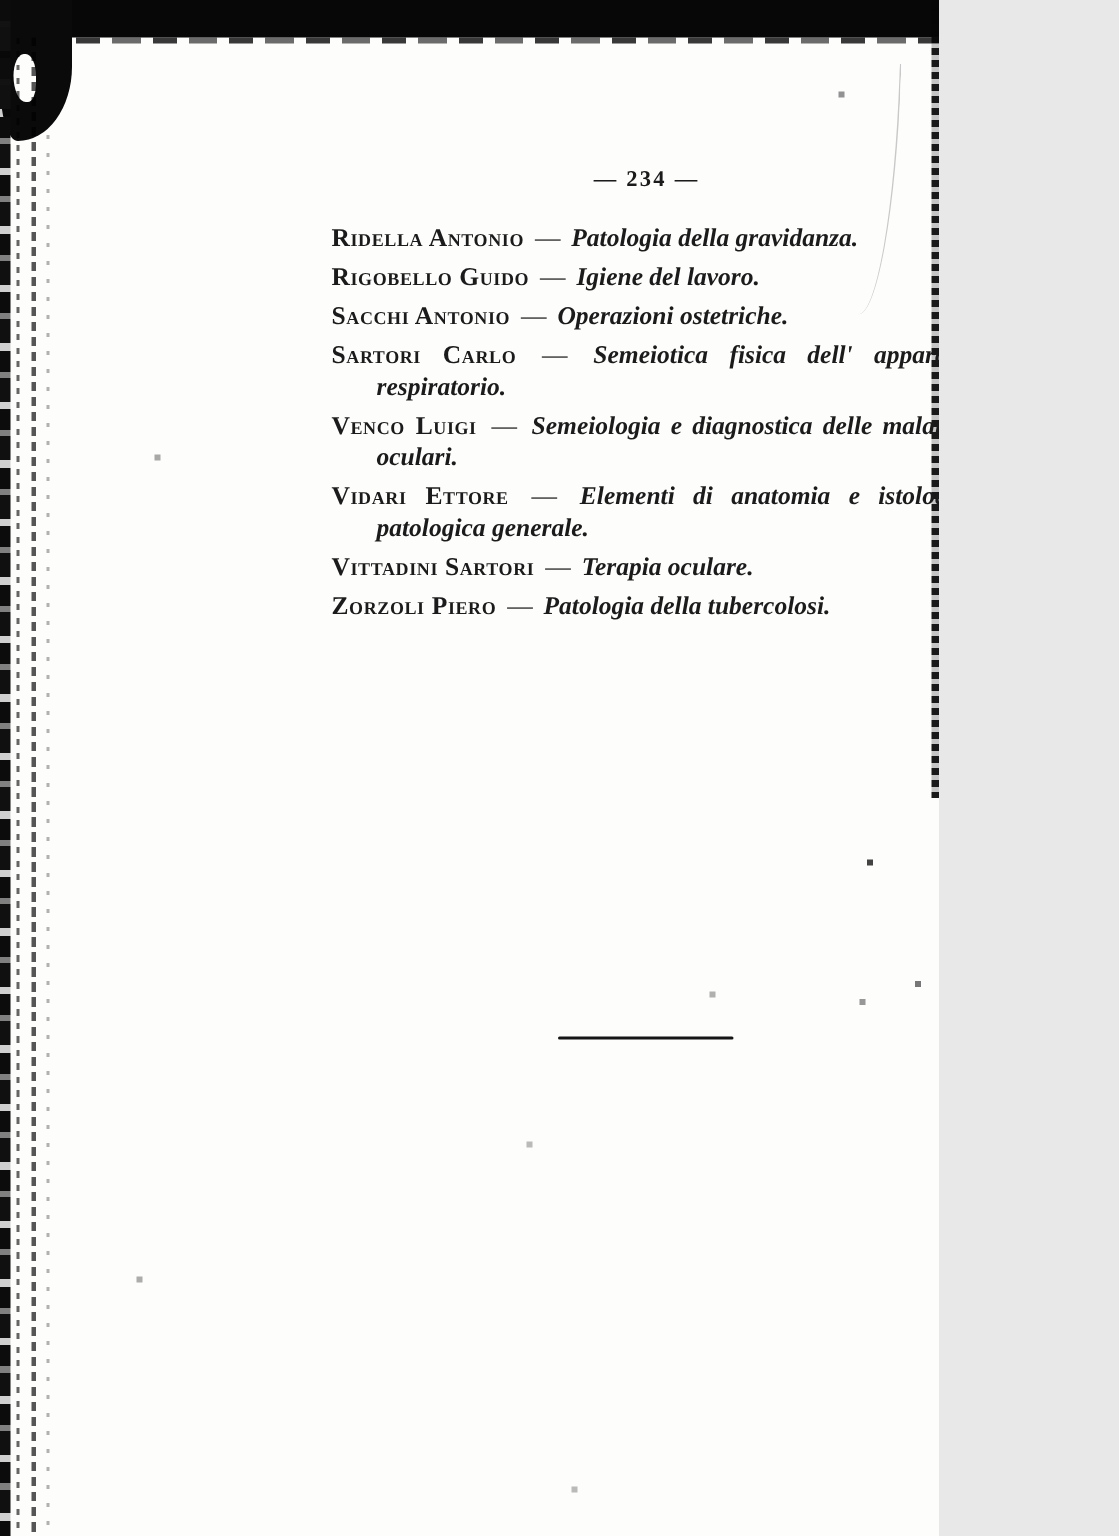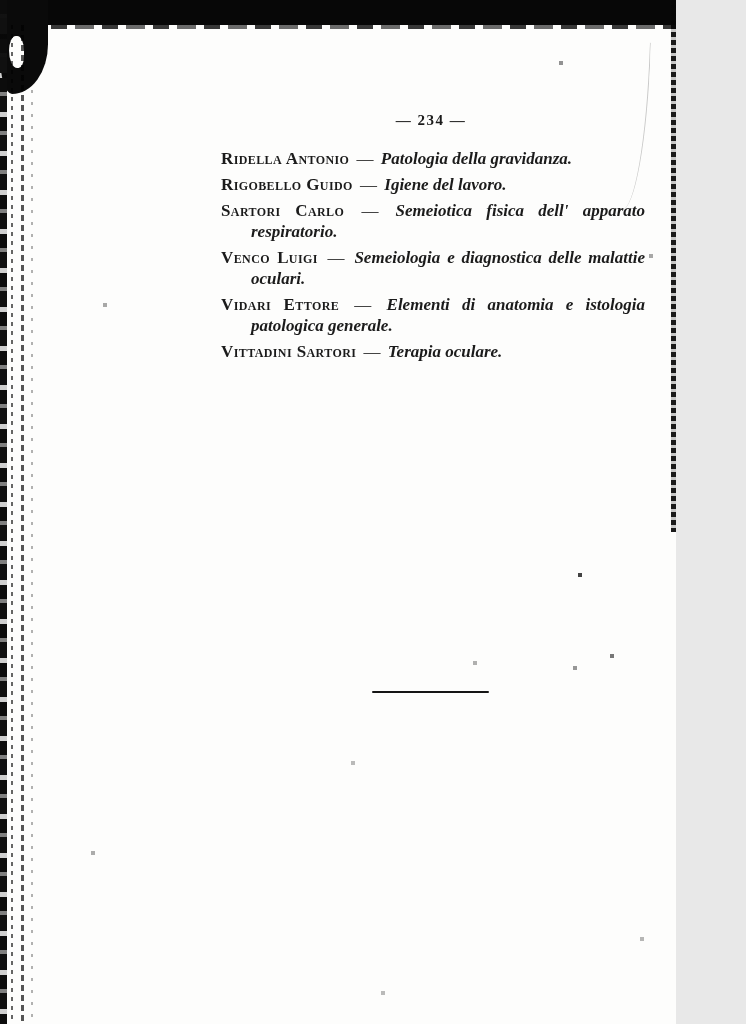--- a/index.html
+++ b/index.html
@@ -3,21 +3,21 @@
 <meta charset="utf-8">
 <style>
   html, body {
     margin: 0;
     padding: 0;
     background: #e8e8e8;
     font-family: "Liberation Serif", "DejaVu Serif", serif;
   }
   .page {
     position: relative;
-    width: 676px;
+    width: 626px;
     height: 1024px;
     background: #fdfdfc;
     overflow: hidden;
     color: #1b1b1b;
   }
 
   
   .top-band {
     position: absolute;
     top: 0; left: 0;
@@ -173,21 +173,23 @@
   <div class="binding-dots-3"></div>
   <div class="right-strip"></div>
   <div class="crease-arc"></div>
   <div class="specks"></div>
 
   <div class="page-number">— 234 —</div>
 
   <div class="entry-list">
       <div class="entry"><span class="entry-name">Ridella Antonio</span> <span class="entry-dash">—</span> <span class="entry-subject">Patologia della gravidanza.</span></div>
       <div class="entry"><span class="entry-name">Rigobello Guido</span> <span class="entry-dash">—</span> <span class="entry-subject">Igiene del lavoro.</span></div>
+      <div class="entry"><span class="entry-name">Sacchi Antonio</span> <span class="entry-dash">—</span> <span class="entry-subject">Operazioni ostetriche.</span></div>
       <div class="entry"><span class="entry-name">Sartori Carlo</span> <span class="entry-dash">—</span> <span class="entry-subject">Semeiotica fisica dell' apparato respiratorio.</span></div>
       <div class="entry"><span class="entry-name">Venco Luigi</span> <span class="entry-dash">—</span> <span class="entry-subject">Semeiologia e diagnostica delle malattie oculari.</span></div>
       <div class="entry"><span class="entry-name">Vidari Ettore</span> <span class="entry-dash">—</span> <span class="entry-subject">Elementi di anatomia e istologia patologica generale.</span></div>
       <div class="entry"><span class="entry-name">Vittadini Sartori</span> <span class="entry-dash">—</span> <span class="entry-subject">Terapia oculare.</span></div>
+      <div class="entry"><span class="entry-name">Zorzoli Piero</span> <span class="entry-dash">—</span> <span class="entry-subject">Patologia della tubercolosi.</span></div>
     </div>
 
   <div class="end-rule"></div>
 
 </div>
 
 </body></html>

